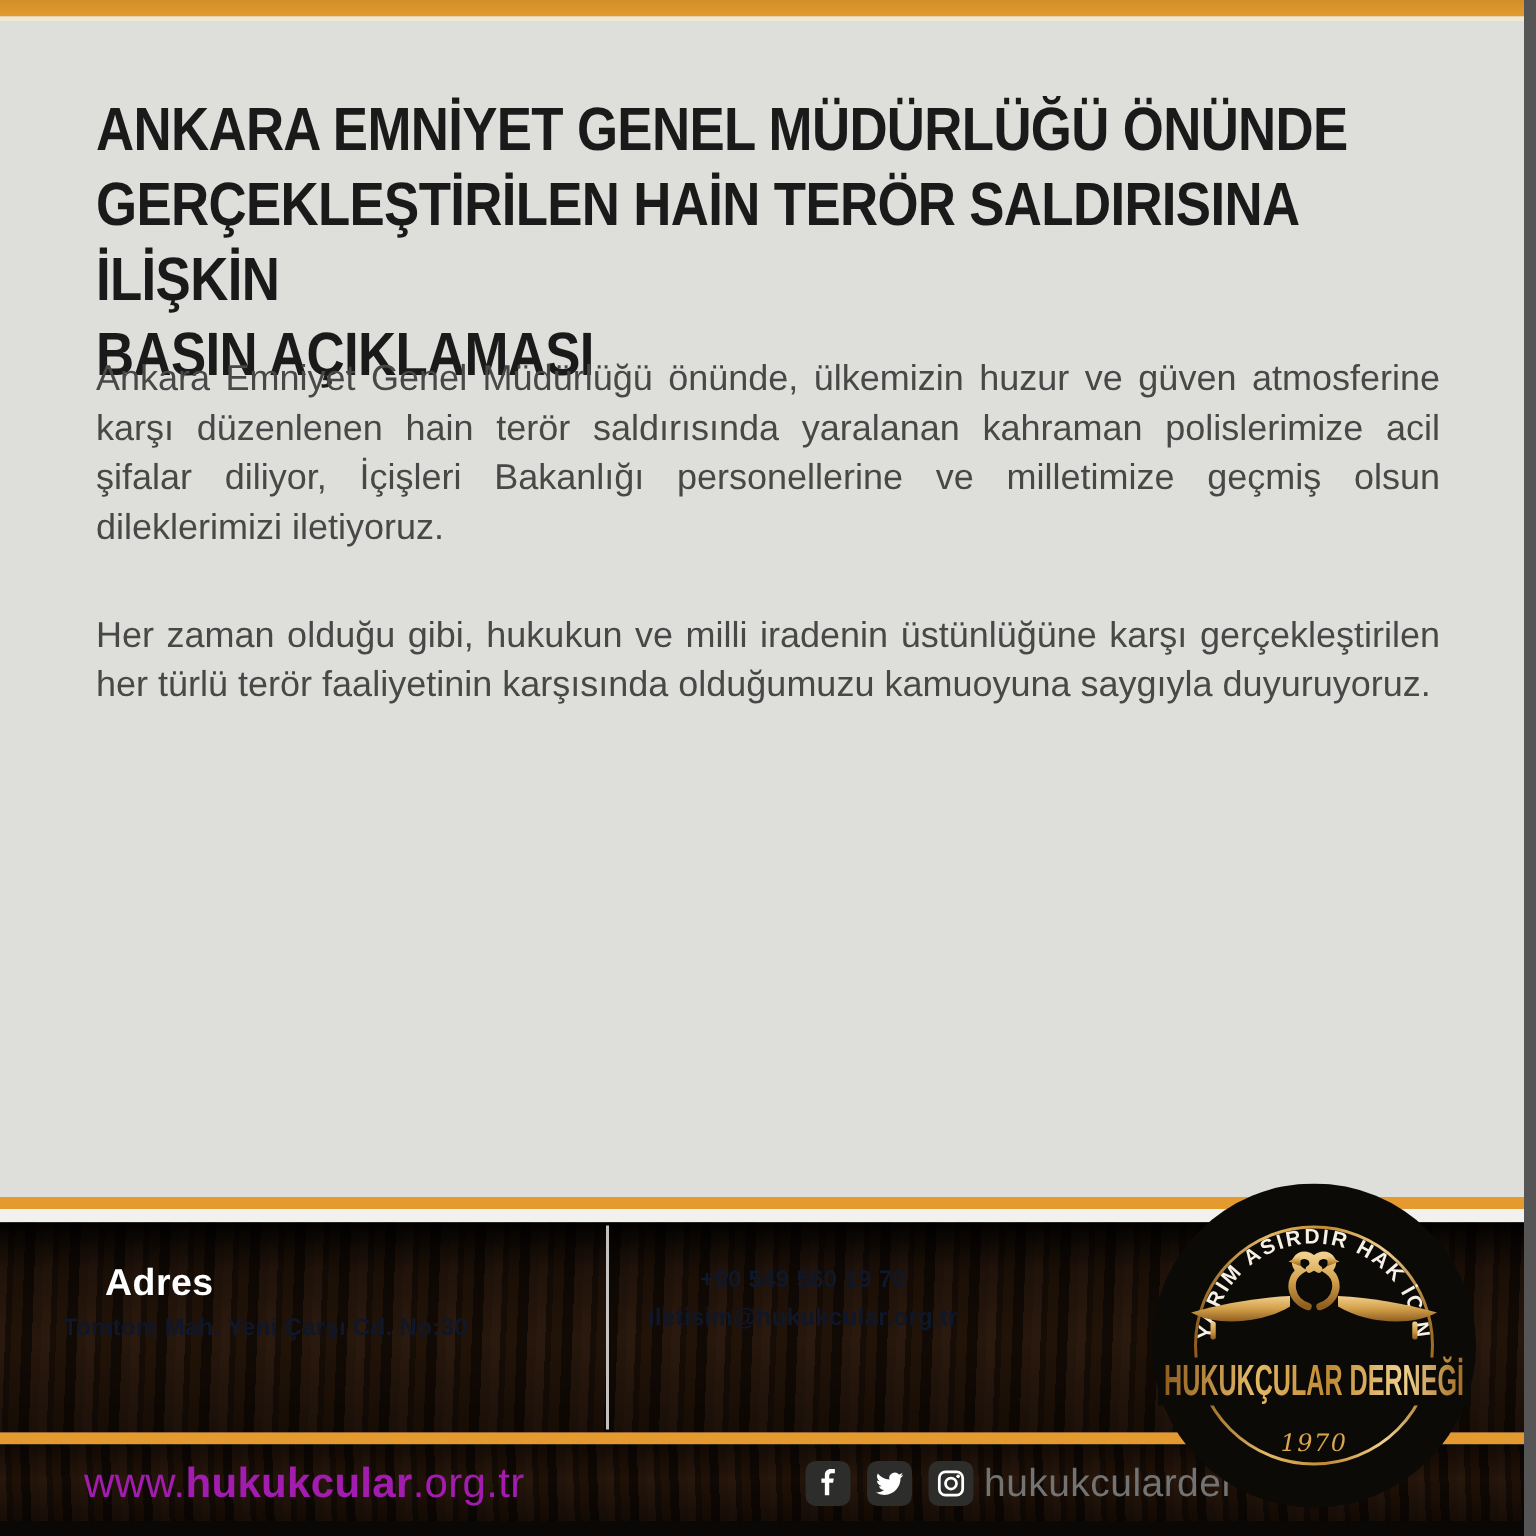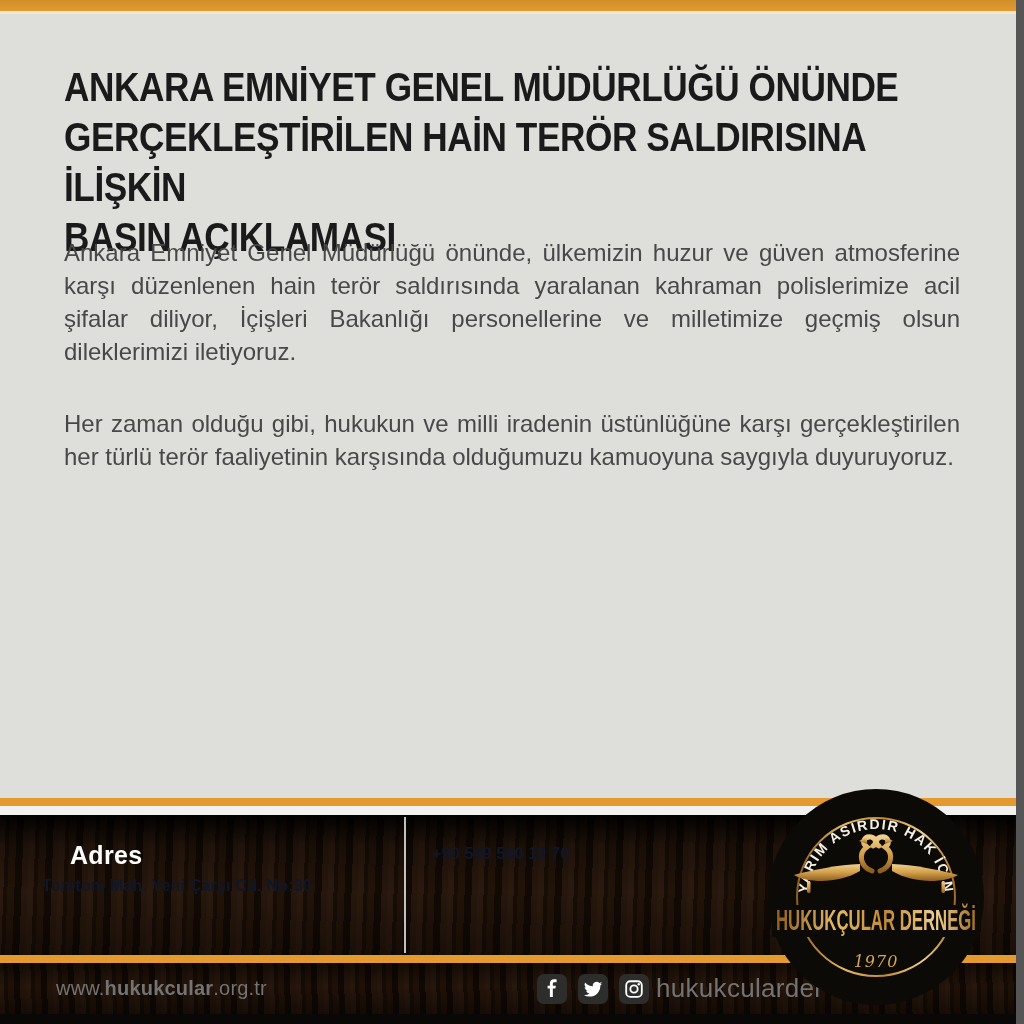--- a/index.html
+++ b/index.html
@@ -56,21 +56,21 @@
   .foot-col.addr    { left:42px; }
   .foot-col.contact { left:432px; }
   .foot-label { font-size:25px; font-weight:bold; margin-bottom:3px; letter-spacing:.3px;margin-left:28px; }
   .foot-line  { font-size:16px; font-weight:bold; line-height:25px; color:#0f172a; letter-spacing:.2px;text-align:center; }
 
   
   .bottom-orange { position:absolute; left:0; top:955px; width:1024px; height:8px; background:#e49a2f; }
   .bottombar     { position:absolute; left:0; top:963px; width:1024px; height:51px; }
   .bottom-black  { position:absolute; left:0; top:1014px; width:1024px; height:10px; background:#0a0806; }
 
-  .website { position:absolute; left:56px; top:963px; height:51px; line-height:51px; color:#737373; font-size:20px; letter-spacing:.2px; }
+  .website { position:absolute; left:56px; top:963px; height:51px; line-height:51px; color:#a21caf; font-size:28px; letter-spacing:.2px; }
   .website b { font-weight:bold; }
 
   .social-box { position:absolute; top:974px; width:30px; height:30px; border-radius:7px; background:#2d2d2b; display:flex; align-items:center; justify-content:center; }
   .social-fb { left:537px; } .social-tw { left:578px; } .social-ig { left:619px; }
   .social-handle { position:absolute; left:656px; top:963px; height:51px; line-height:51px; color:#737373; font-size:26px; letter-spacing:.3px; }
 
   
   .badge { position:absolute; left:768px; top:789px; width:216px; height:216px; z-index:5; }
   .badge svg { display:block; }
 </style>
@@ -97,20 +97,21 @@
   <div class="footer wood"></div>
   <div class="footer-divider"></div>
 
   <div class="foot-col addr">
     <div class="foot-label">Adres</div>
     <div class="foot-line">Tomtom Mah. Yeni Çarşı Cd. No:30</div>
   </div>
 
   <div class="foot-col contact">
     <div class="foot-line">+90 549 560 19 70</div>
+    <div class="foot-line">iletisim@hukukcular.org.tr</div>
   </div>
 
   <div class="bottom-orange"></div>
   <div class="bottombar wood2"></div>
 
   <div class="website"><span>www.</span><b>hukukcular</b><span>.org.tr</span></div>
 
   <div class="social-box social-fb">
     <svg width="22" height="22" viewBox="0 0 24 24">
         <path fill="#ffffff" d="M14.5 4.5H17V1.4h-2.9c-2.7 0-4.4 1.8-4.4 4.4v2.6H7.2v3h2.5v9.2h3.2v-9.2h2.8l.5-3h-3.3V6.3c0-1.1.5-1.8 1.6-1.8z"></path>

